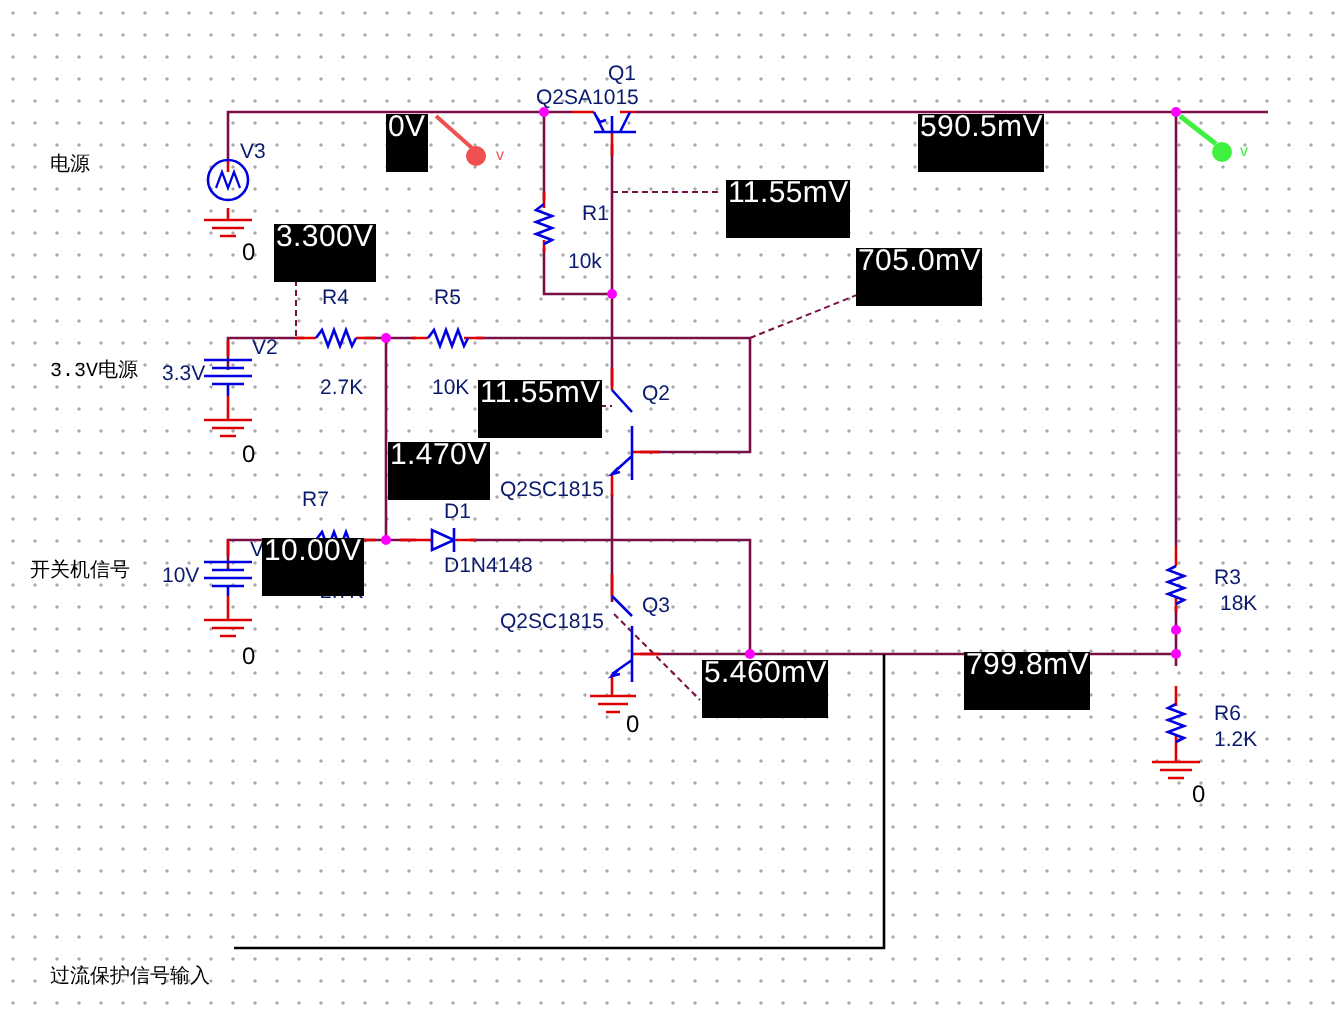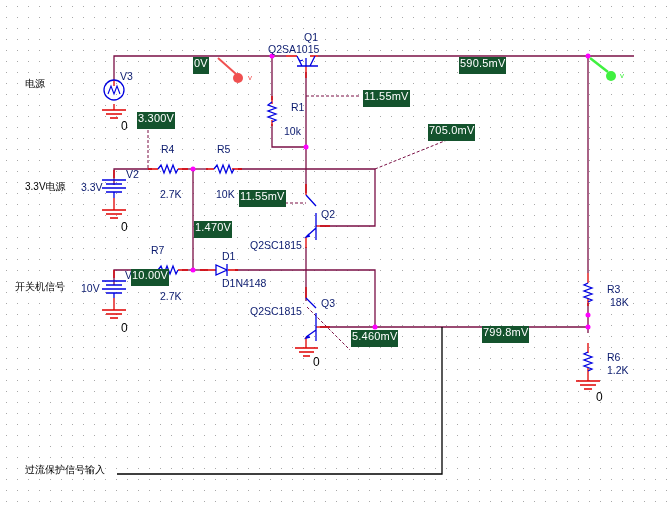--- a/index.html
+++ b/index.html
@@ -3,22 +3,22 @@
 <meta charset="utf-8">
 <style>
   html,body{margin:0;padding:0;background:#ffffff;}
   body{width:672px;height:505px;overflow:hidden;position:relative;font-family:"Liberation Sans",sans-serif;}
   #canvas{position:absolute;left:0;top:0;width:672px;height:505px;
     background-image:radial-gradient(circle,#a8a8a8 0.7px,transparent 0.9px);
     background-size:11px 11px;background-position:1px 1px;}
   svg{position:absolute;left:0;top:0;}
   .nm{position:absolute;font-size:10.5px;color:#0a1a6e;line-height:12px;white-space:nowrap;}
   .gnd0{position:absolute;font-size:12px;color:#000;line-height:12px;}
-  .cn{position:absolute;font-size:10px;color:#000;line-height:12px;white-space:nowrap;font-family:Liberation Sans, sans-serif;}
-  .vb{position:absolute;background:#14532d;color:#fff;font-size:11px;line-height:13px;height:17px;padding:0 1px;white-space:nowrap;letter-spacing:0.2px;}
+  .cn{position:absolute;font-size:10px;color:#000;line-height:12px;white-space:nowrap;font-family:Liberation Mono, monospace;}
+  .vb{position:absolute;background:#000000;color:#fff;font-size:15px;line-height:13px;height:29px;padding:0 1px;white-space:nowrap;letter-spacing:0.2px;}
   .probe-v{position:absolute;font-size:8px;line-height:9px;}
 </style>
 </head>
 <body>
 
 <div id="canvas"></div>
 
 <svg width="672" height="505">
   <g fill="none" stroke="#7a0f45" stroke-width="1.3">
 
@@ -126,21 +126,21 @@
     <path d="M218 58 L236 74" stroke="#f05050" stroke-width="2"></path>
     <circle cx="238" cy="78" r="5" fill="#f05050"></circle>
     <path d="M590 58 L608 72" stroke="#40f040" stroke-width="2.5"></path>
     <circle cx="611" cy="76" r="5" fill="#40f040"></circle>
   </g>
 </svg>
 
 <div class="cn" style="left:25px;top:78px">电源</div>
 <div class="cn" style="left:25px;top:181px">3.3V电源</div>
 <div class="cn" style="left:15px;top:281px">开关机信号</div>
-<div class="cn" style="left:25px;top:464px">过流保护信号输入</div>
+<div class="cn" style="left:25px;top:484px">过流保护信号输入</div>
 
 <div class="nm" style="left:120px;top:70px">V3</div>
 <div class="gnd0" style="left:121px;top:120px">0</div>
 
 <div class="nm" style="left:126px;top:168px">V2</div>
 <div class="nm" style="left:81px;top:181px">3.3V</div>
 <div class="gnd0" style="left:121px;top:221px">0</div>
 
 <div class="nm" style="left:125px;top:269px">V</div>
 <div class="nm" style="left:81px;top:282px">10V</div>
@@ -157,21 +157,21 @@
 
 <div class="nm" style="left:217px;top:143px">R5</div>
 <div class="nm" style="left:216px;top:188px">10K</div>
 
 <div class="nm" style="left:151px;top:244px">R7</div>
 <div class="nm" style="left:160px;top:290px">2.7K</div>
 
 <div class="nm" style="left:222px;top:250px">D1</div>
 <div class="nm" style="left:222px;top:277px">D1N4148</div>
 
-<div class="nm" style="left:321px;top:208px">Q2</div>
+<div class="nm" style="left:321px;top:191px">Q2</div>
 <div class="nm" style="left:250px;top:239px">Q2SC1815</div>
 
 <div class="nm" style="left:321px;top:297px">Q3</div>
 <div class="nm" style="left:250px;top:305px">Q2SC1815</div>
 <div class="gnd0" style="left:313px;top:356px">0</div>
 
 <div class="nm" style="left:607px;top:283px">R3</div>
 <div class="nm" style="left:610px;top:296px">18K</div>
 
 <div class="nm" style="left:607px;top:351px">R6</div>

